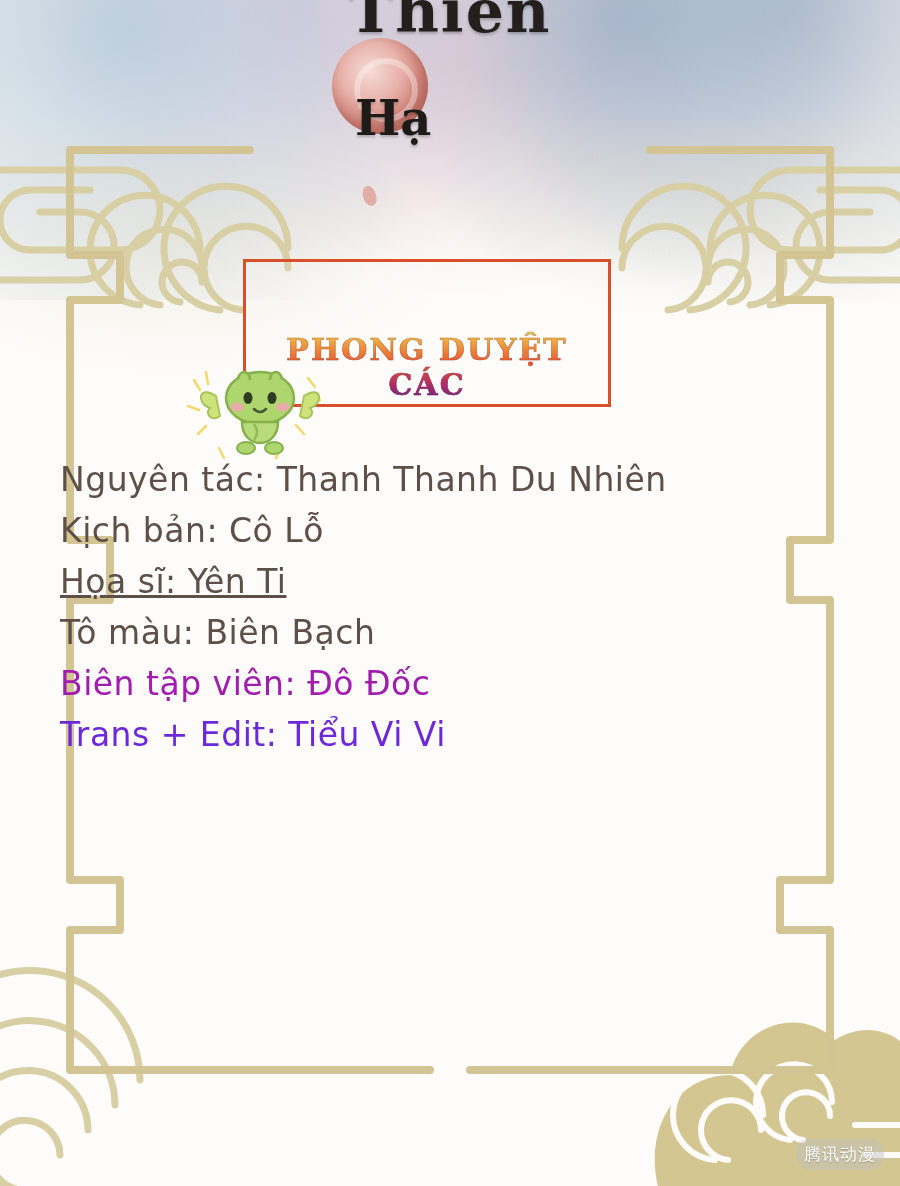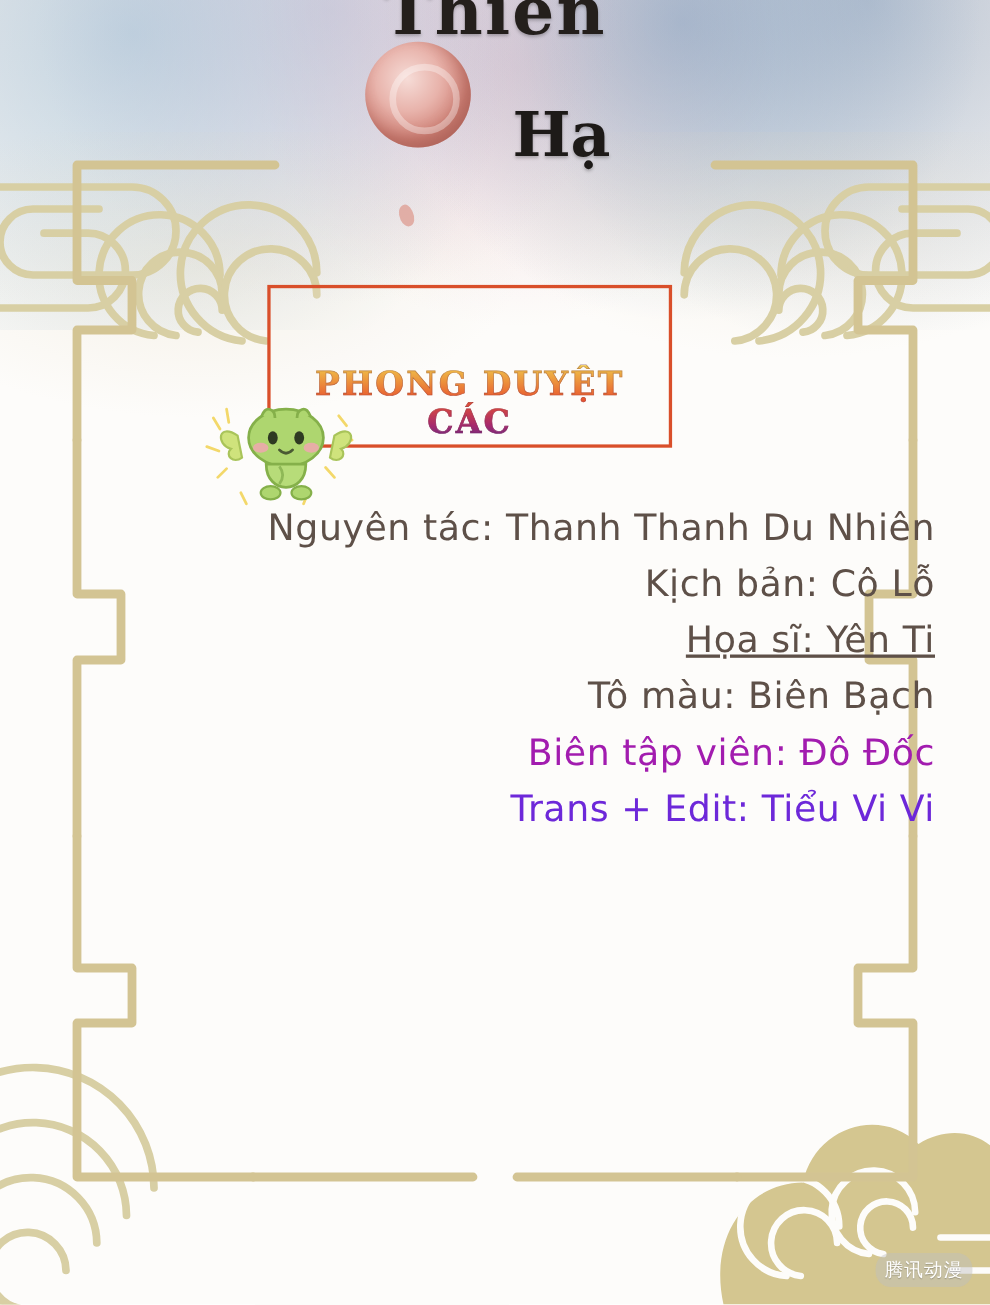--- a/index.html
+++ b/index.html
@@ -72,23 +72,23 @@
     font-weight: bold;
     letter-spacing: 2px;
     color: #241f1c;
     text-shadow: 0 2px 3px rgba(0,0,0,0.25);
   }
   .title-line2 {
     position: absolute;
     left: 355px;
     top: 100px;
     width: 200px;
-    text-align: right;
+    text-align: left;
     font-family: "DejaVu Serif", serif;
-    font-size: 56px;
+    font-size: 48px;
     font-weight: bold;
     color: #1d1a18;
     text-shadow: 0 2px 3px rgba(0,0,0,0.25);
   }
   .rose {
     position: absolute;
     left: 332px;
     top: 48px;
     width: 96px;
     height: 96px;
@@ -153,21 +153,21 @@
     width: 160px;
     height: 110px;
   }
 
   
   .credits {
     position: absolute;
     left: 60px;
     top: 460px;
     width: 790px;
-    text-align: right;
+    text-align: left;
   }
   .credit-line {
     font-family: "DejaVu Sans", sans-serif;
     color: #5b4a3f;
     letter-spacing: 0.5px;
     margin: 0 0 12px 0;
   }
   .c0 { font-size: 33px; color: #5e5048; margin-top: 0; }
   .c1 { font-size: 33px; color: #5e5048; }
   .c2 { font-size: 33px; color: #5e5048; }

